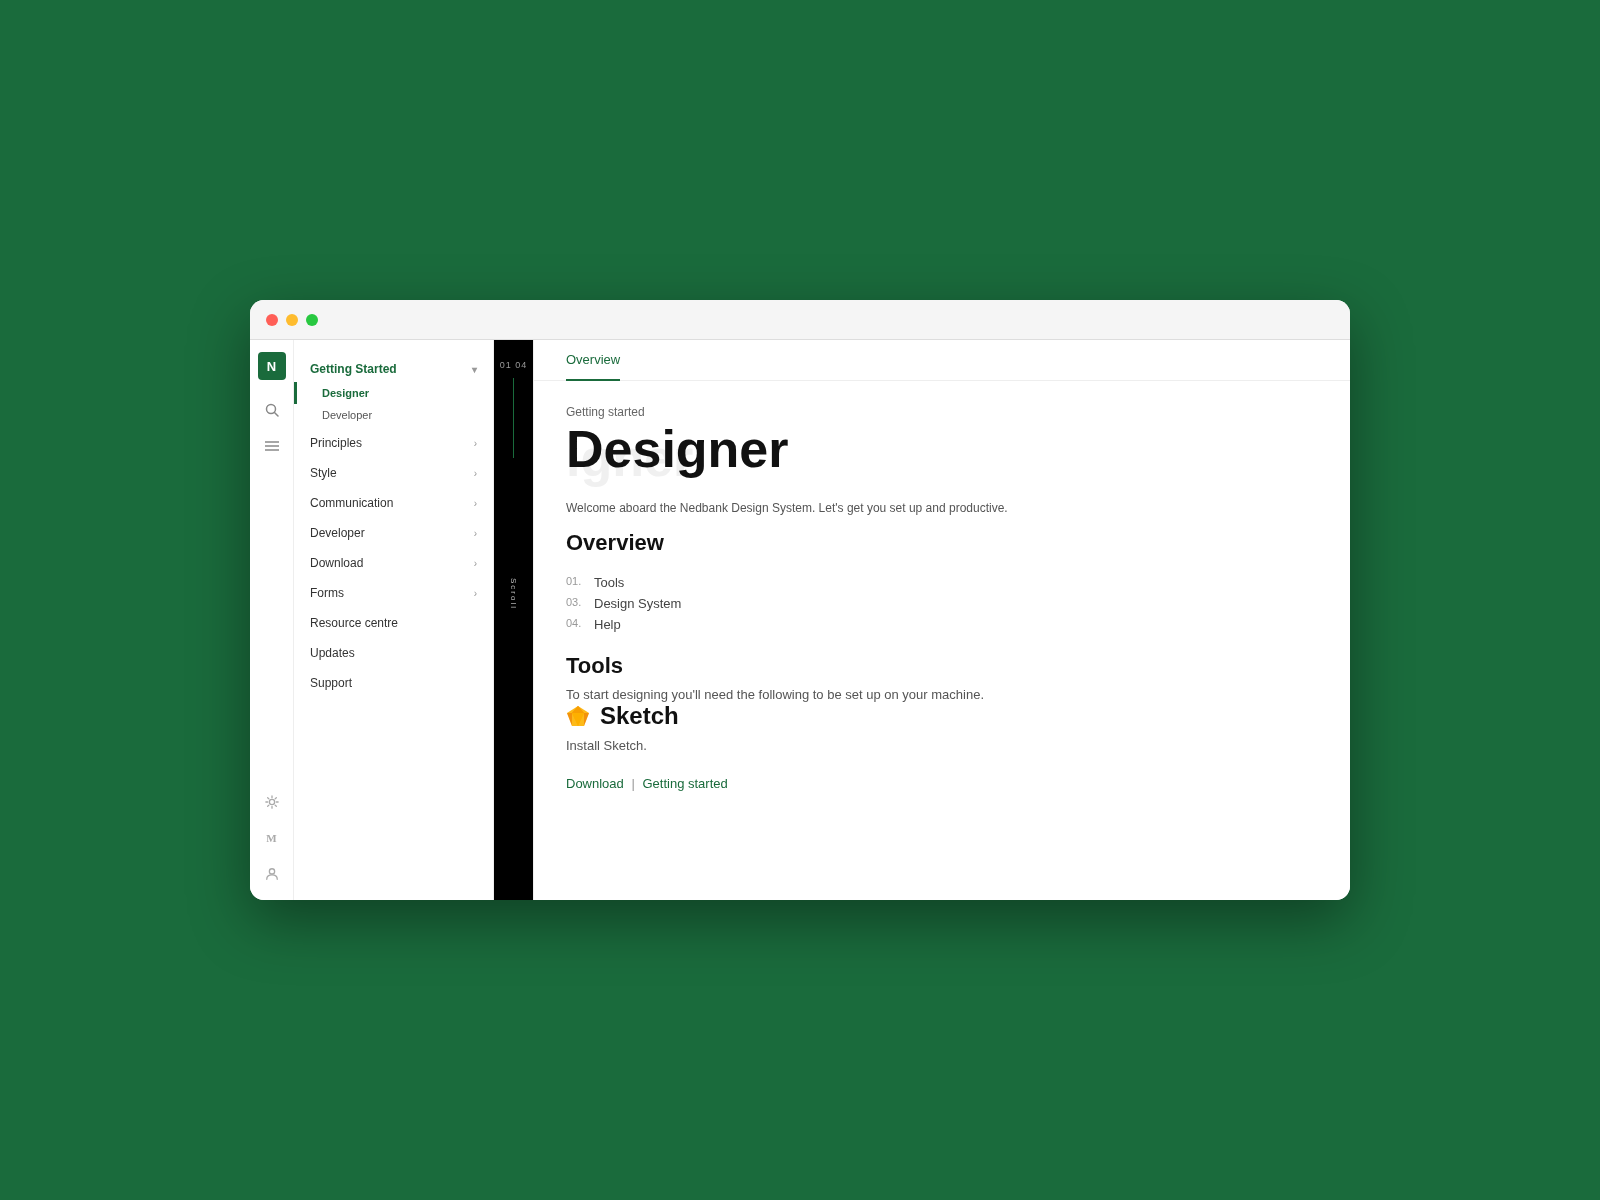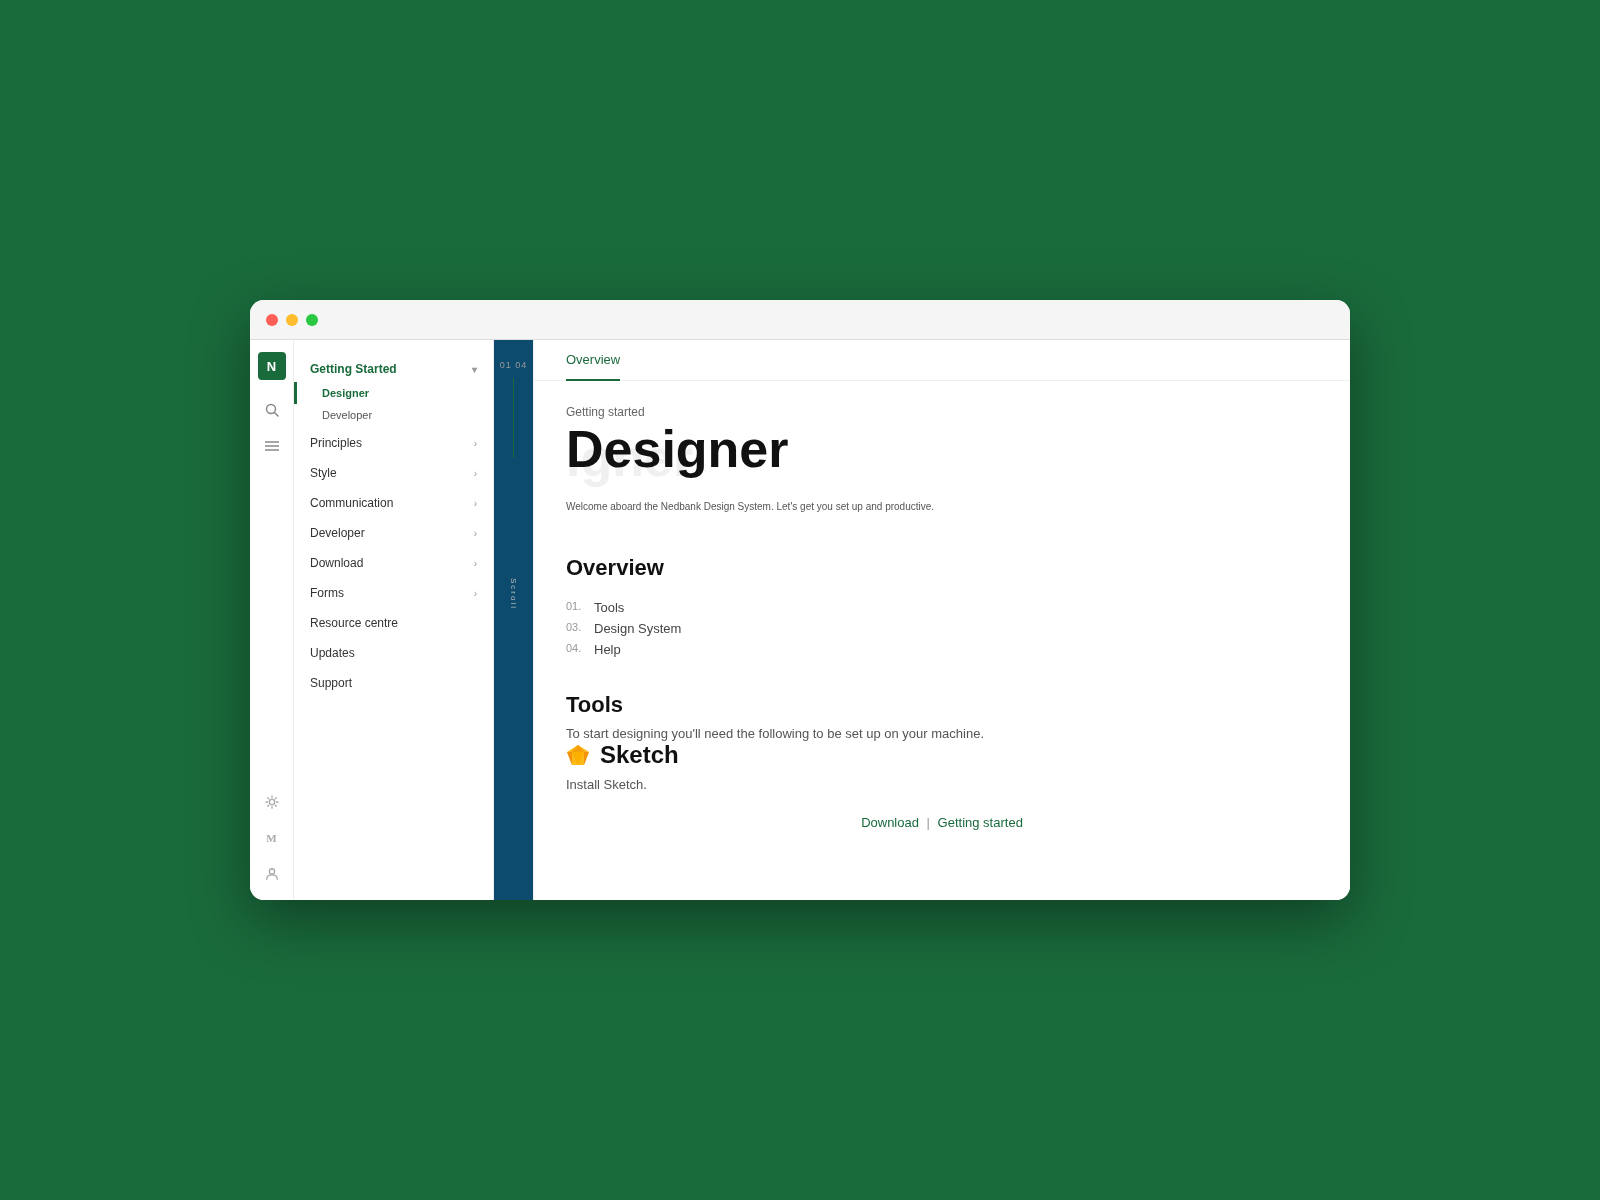--- a/index.html
+++ b/index.html
@@ -132,21 +132,21 @@
     .sidebar-sub-item.active {
       color: #1a6b3c;
       font-weight: 600;
       border-left: 3px solid #1a6b3c;
       padding-left: 25px;
     }
 
     
     .scroll-column {
       width: 40px;
-      background: #0c4a6e;
+      background: #000000;
       border-right: 1px solid #eee;
       display: flex;
       flex-direction: column;
       align-items: center;
       padding-top: 20px;
       position: relative;
     }
 
     .scroll-pagination {
       font-size: 9px;
@@ -233,37 +233,37 @@
       font-size: 52px;
       font-weight: 700;
       color: #f0f0f0;
       line-height: 1;
       z-index: 1;
       white-space: nowrap;
       pointer-events: none;
     }
 
     .welcome-text {
-      font-size: 10px;
+      font-size: 12px;
       color: #555;
       line-height: 1.6;
-      margin-bottom: 40px;
+      margin-bottom: 12px;
       max-width: 520px;
     }
 
     .section-title {
       font-size: 22px;
       font-weight: 700;
       color: #111;
       margin-bottom: 16px;
     }
 
     .overview-list {
       list-style: none;
-      margin-bottom: 32px;
+      margin-bottom: 18px;
     }
 
     .overview-list li {
       font-size: 13px;
       color: #444;
       padding: 3px 0;
       display: flex;
       gap: 8px;
     }
 
@@ -314,21 +314,20 @@
 
     .tool-desc {
       font-size: 13px;
       color: #555;
       line-height: 1.5;
       margin-bottom: 20px;
     }
 
     .tool-links {
       font-size: 13px;
-      text-align: center;
     }
 
     .tool-link {
       color: #1a6b3c;
       text-decoration: none;
       cursor: pointer;
     }
     .tool-divider { color: #999; margin: 0 4px; }
   </style>
 </head>

